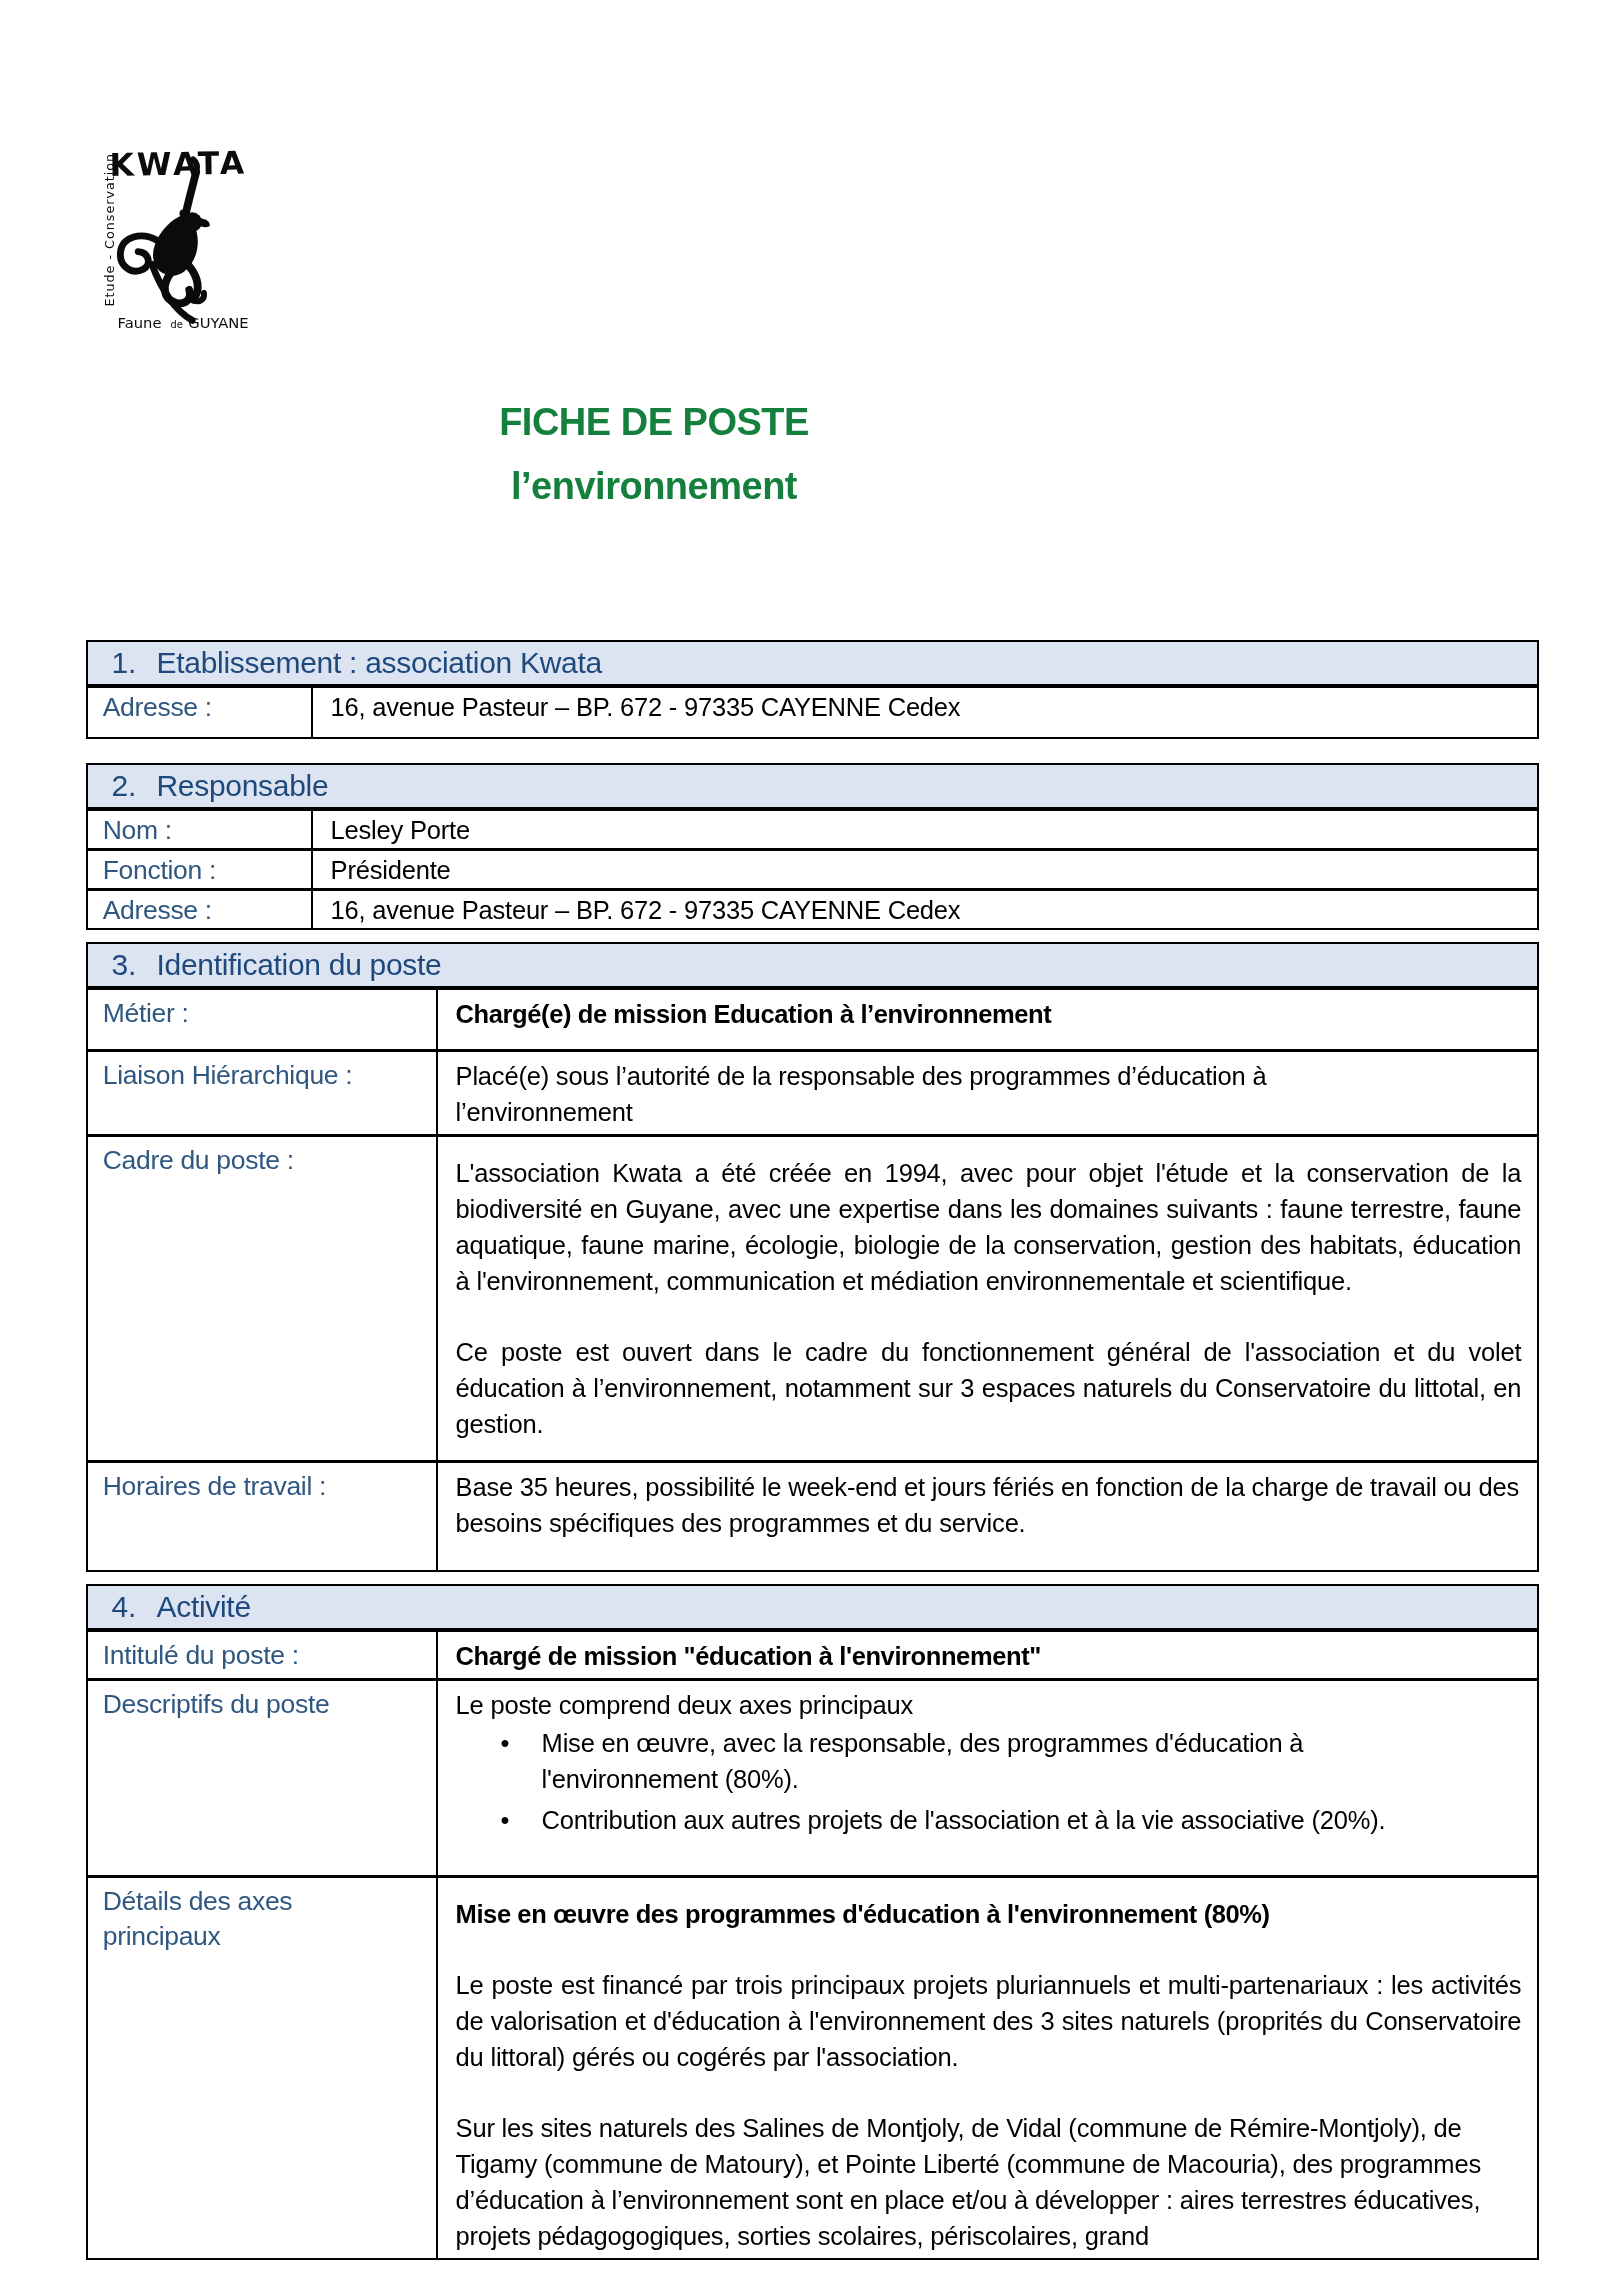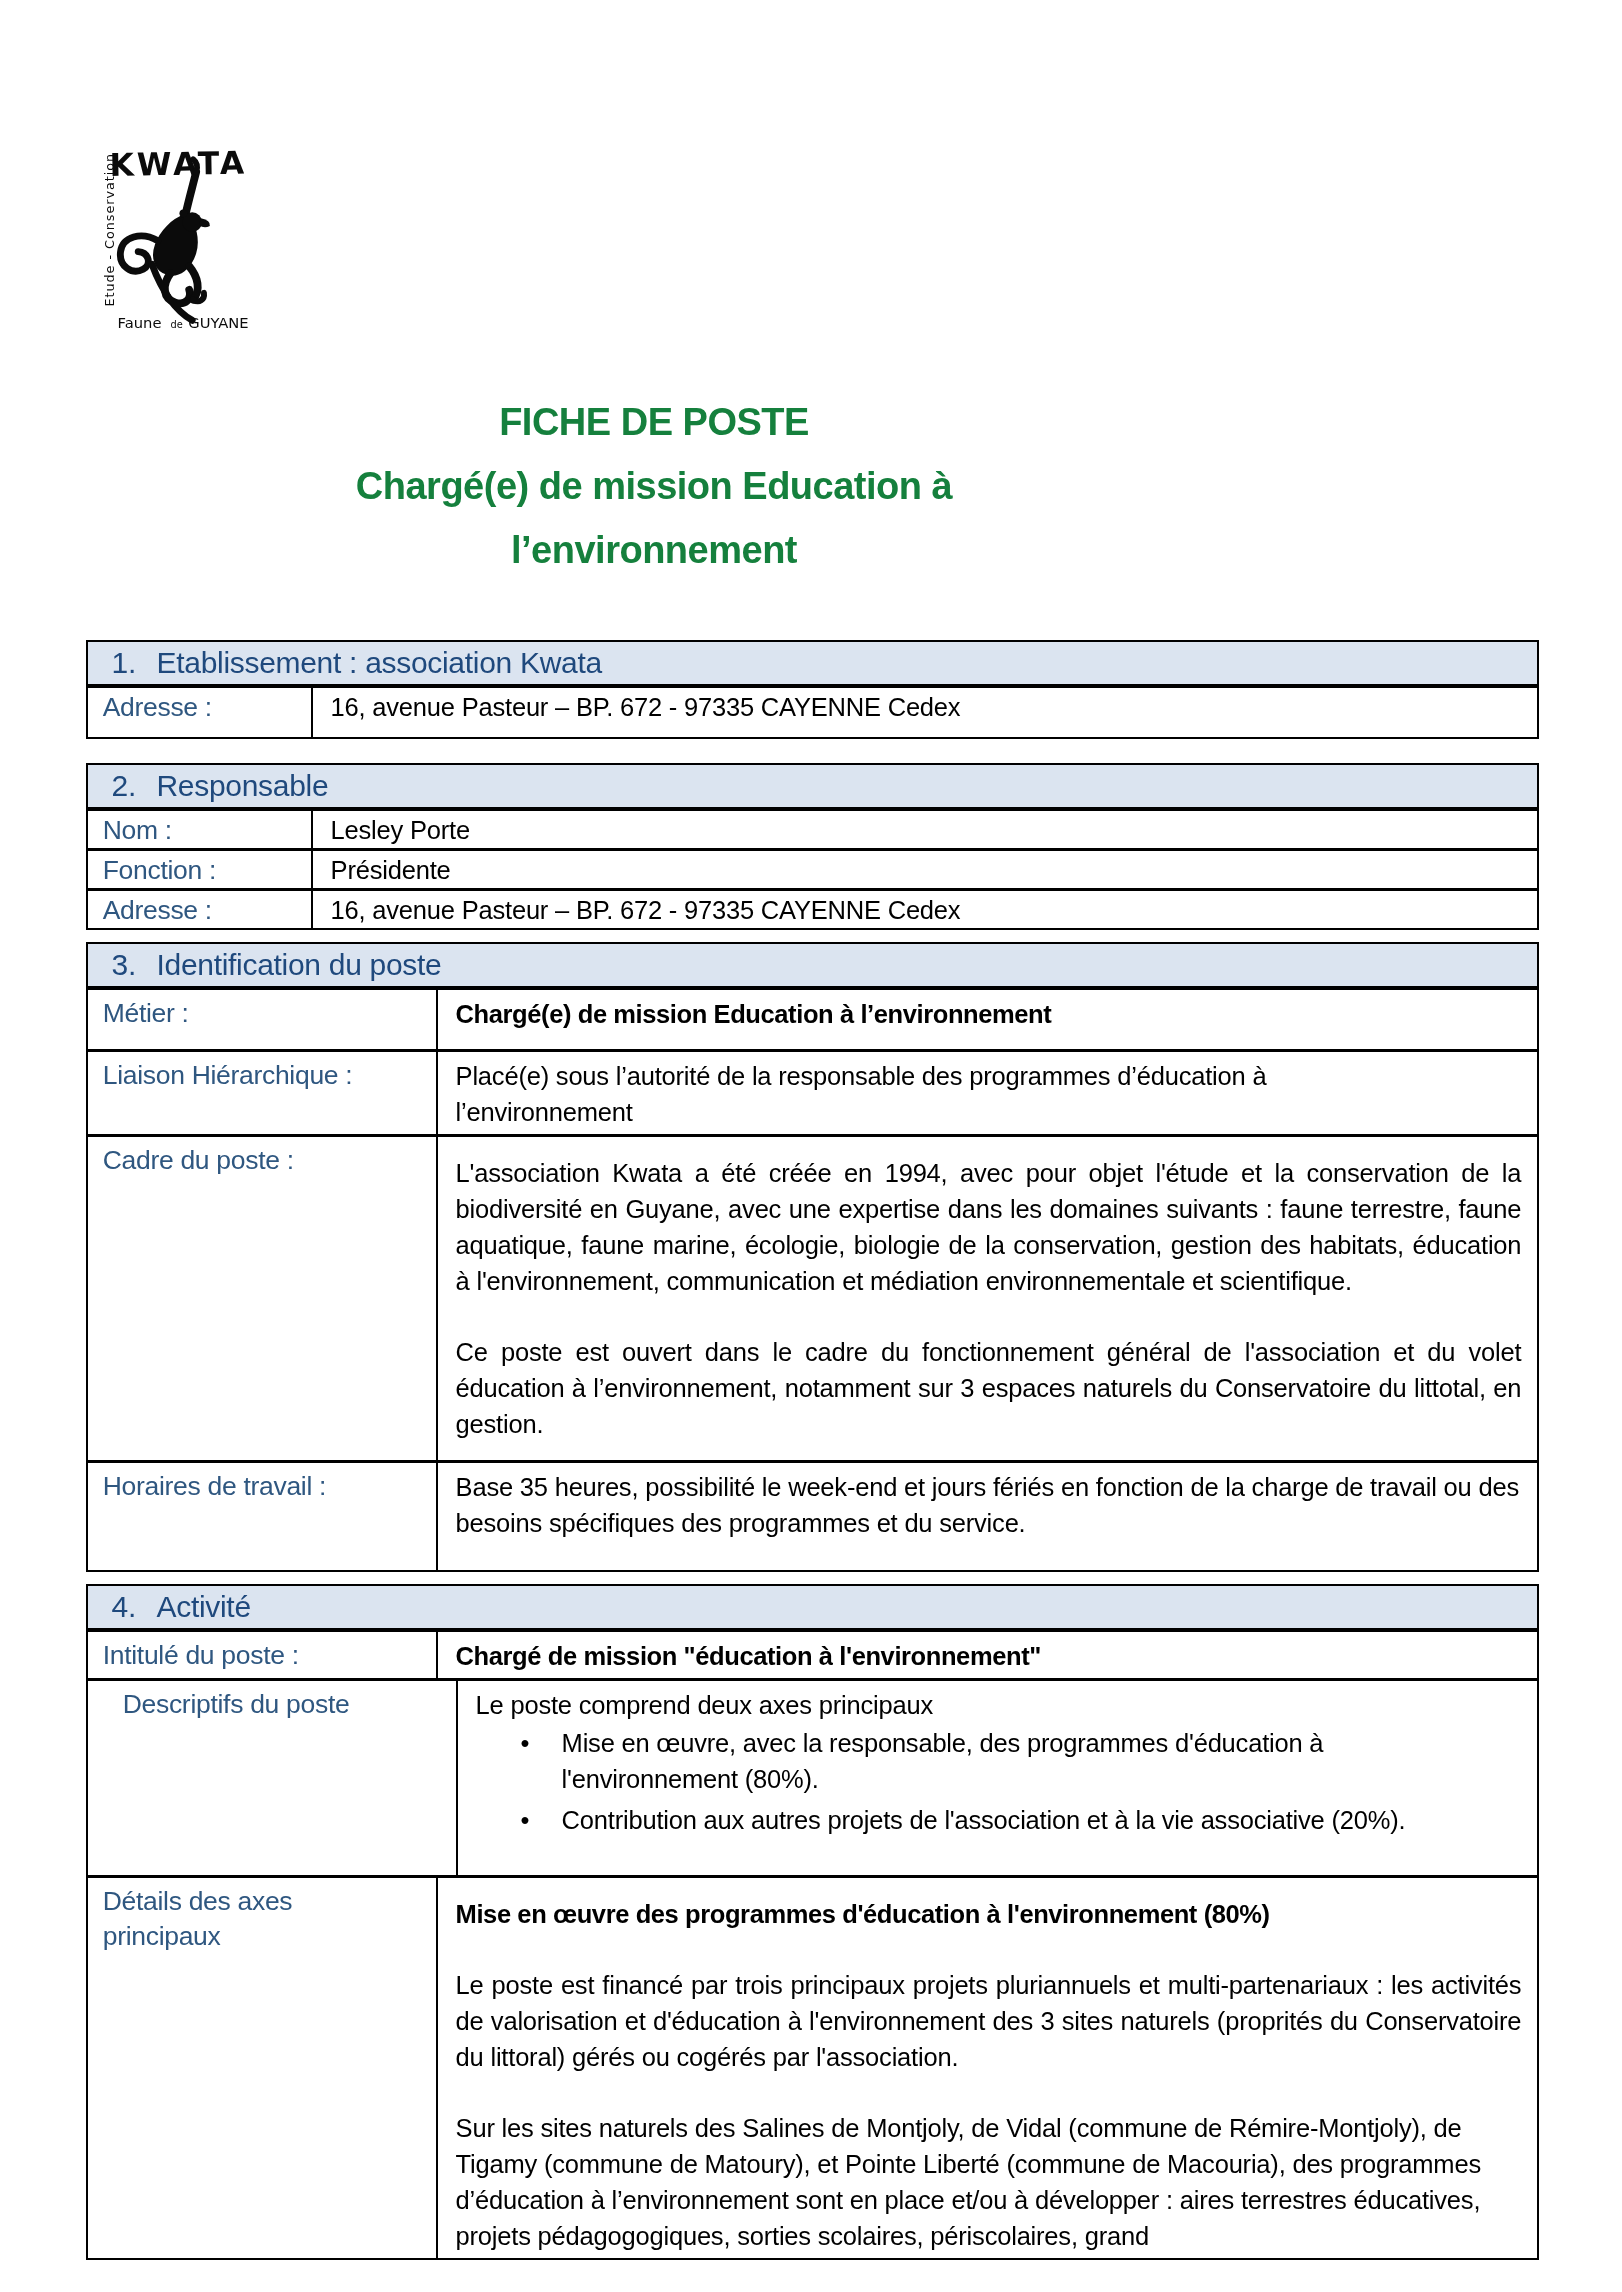--- a/index.html
+++ b/index.html
@@ -89,21 +89,21 @@
   .tbl2 .row { min-height: 37px; }
 
   
   .row-metier   { min-height: 59px; }
   .row-liaison  { min-height: 73px; }
   .row-cadre    { min-height: 323px; }
   .row-horaires { min-height: 107px; }
 
   
   .row-intitule    { min-height: 41px; border-radius: 15px; }
-  .row-descriptifs { min-height: 194px; padding-left: 20px; }
+  .row-descriptifs { min-height: 194px; }
   .row-details     { min-height: 370px; }
 
   .bold-val { font-weight: bold; letter-spacing: -0.4px; }
 
   .cell-value p { margin: 12px 0 35px 0; }
   .cell-value p:last-child { margin-bottom: 0; }
   .just { text-align: justify; }
 
   .liaison-text  { max-width: 970px; }
   .horaires-text { max-width: 1098px; }
@@ -157,21 +157,20 @@
       <text x="24" y="185" font-size="13" letter-spacing="1" transform="rotate(-90 24 185)">Etude - Conservation</text>
       <text x="28" y="207" font-size="15">Faune</text>
       <text x="82" y="207" font-size="10">de</text>
       <text x="100" y="207" font-size="15">GUYANE</text>
     </g>
   </svg>
 </div>
 
 <div class="doc-title">
   <div>FICHE DE POSTE</div>
-  <div>Chargé(e) de mission Education à</div>
   <div>l’environnement</div>
 </div>
 
 <div class="tbl tbl1 w-narrow">
   <div class="tbl-header">
     <span class="hnum">1.</span>
     <span>
       <span>Etablissement :</span>
       <span class="hbold">association Kwata</span>
     </span>

